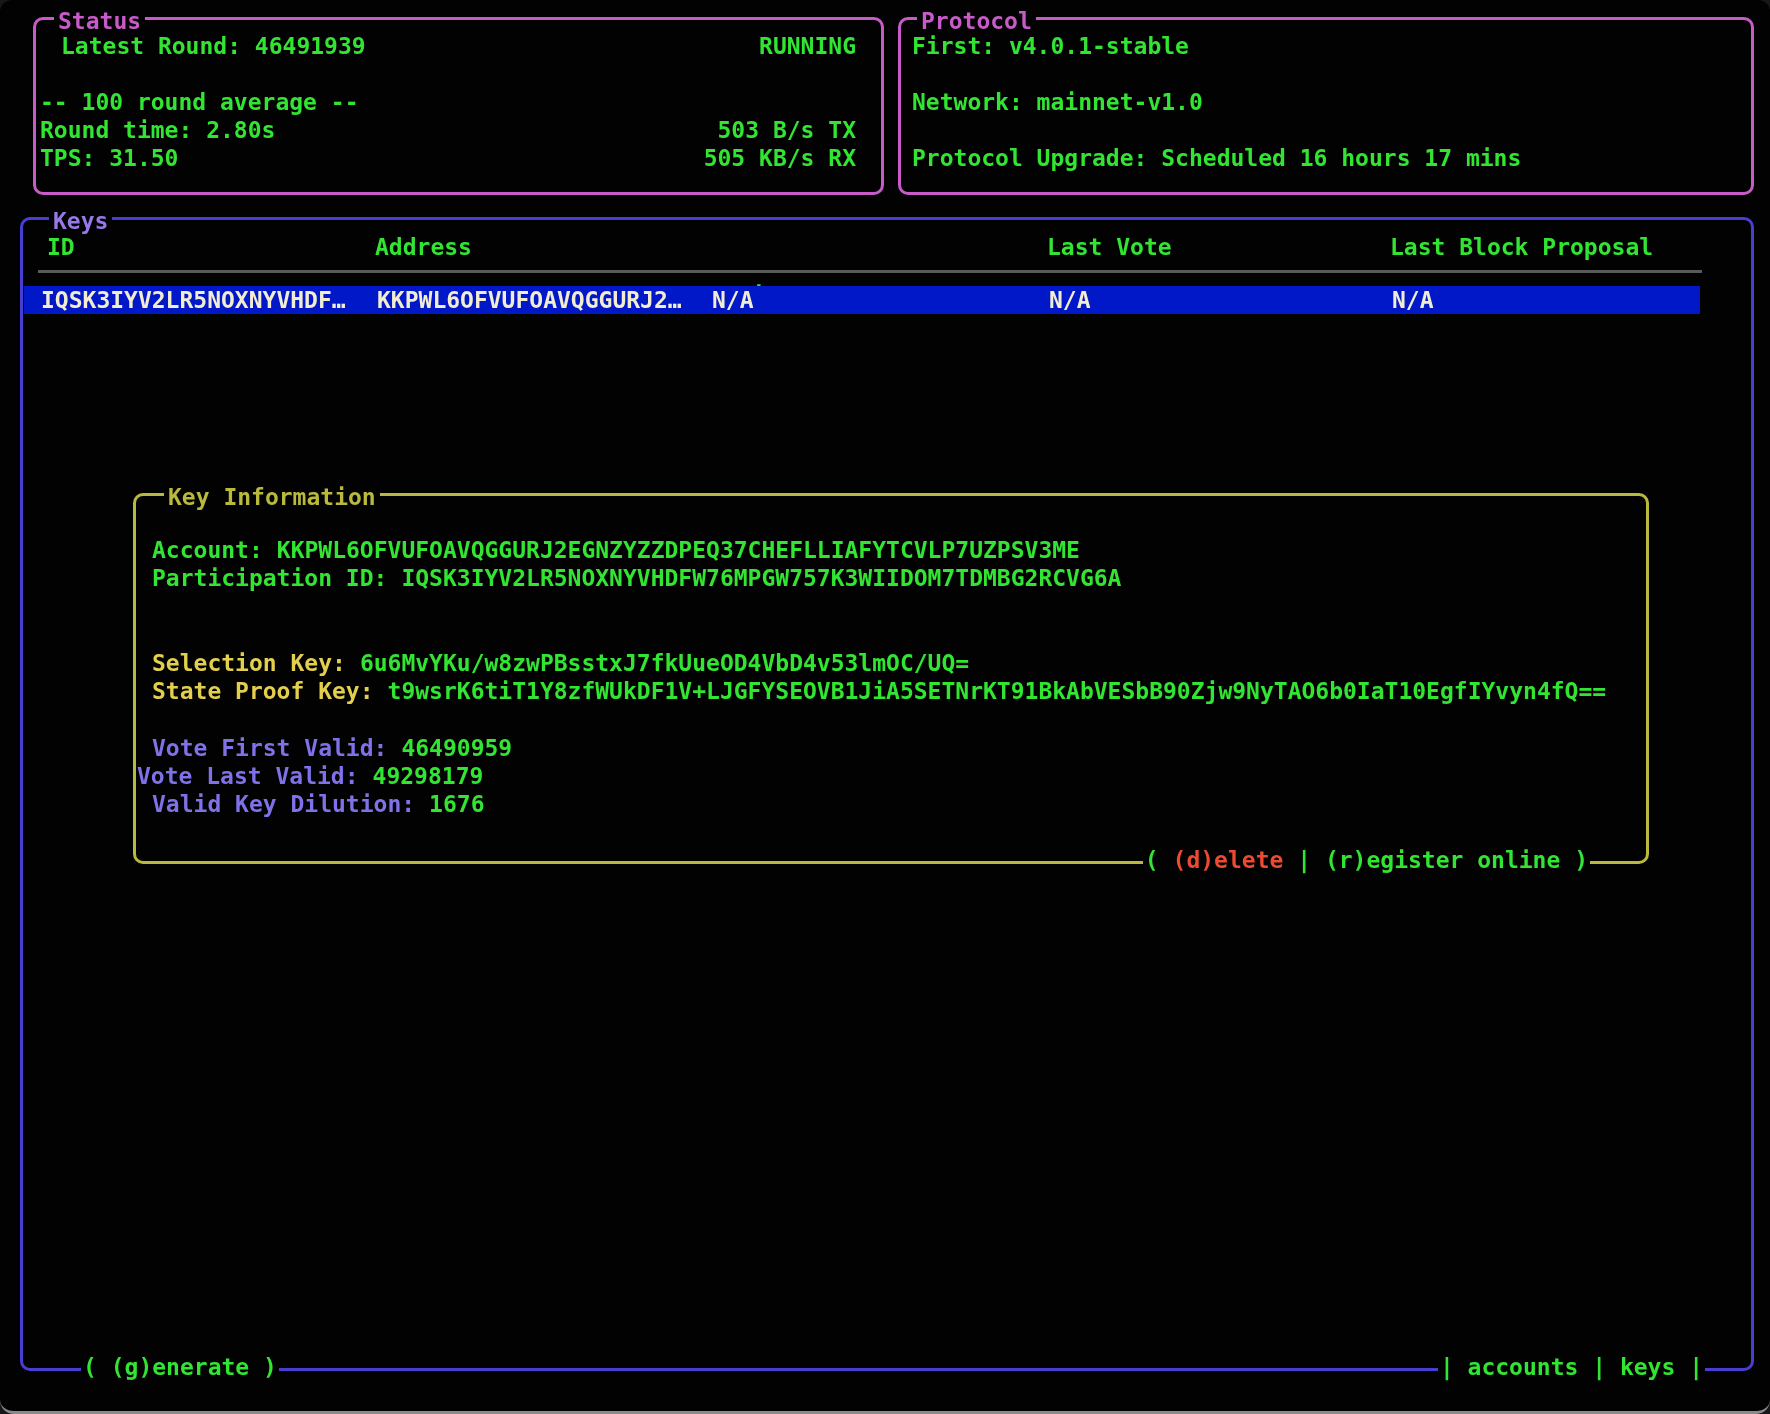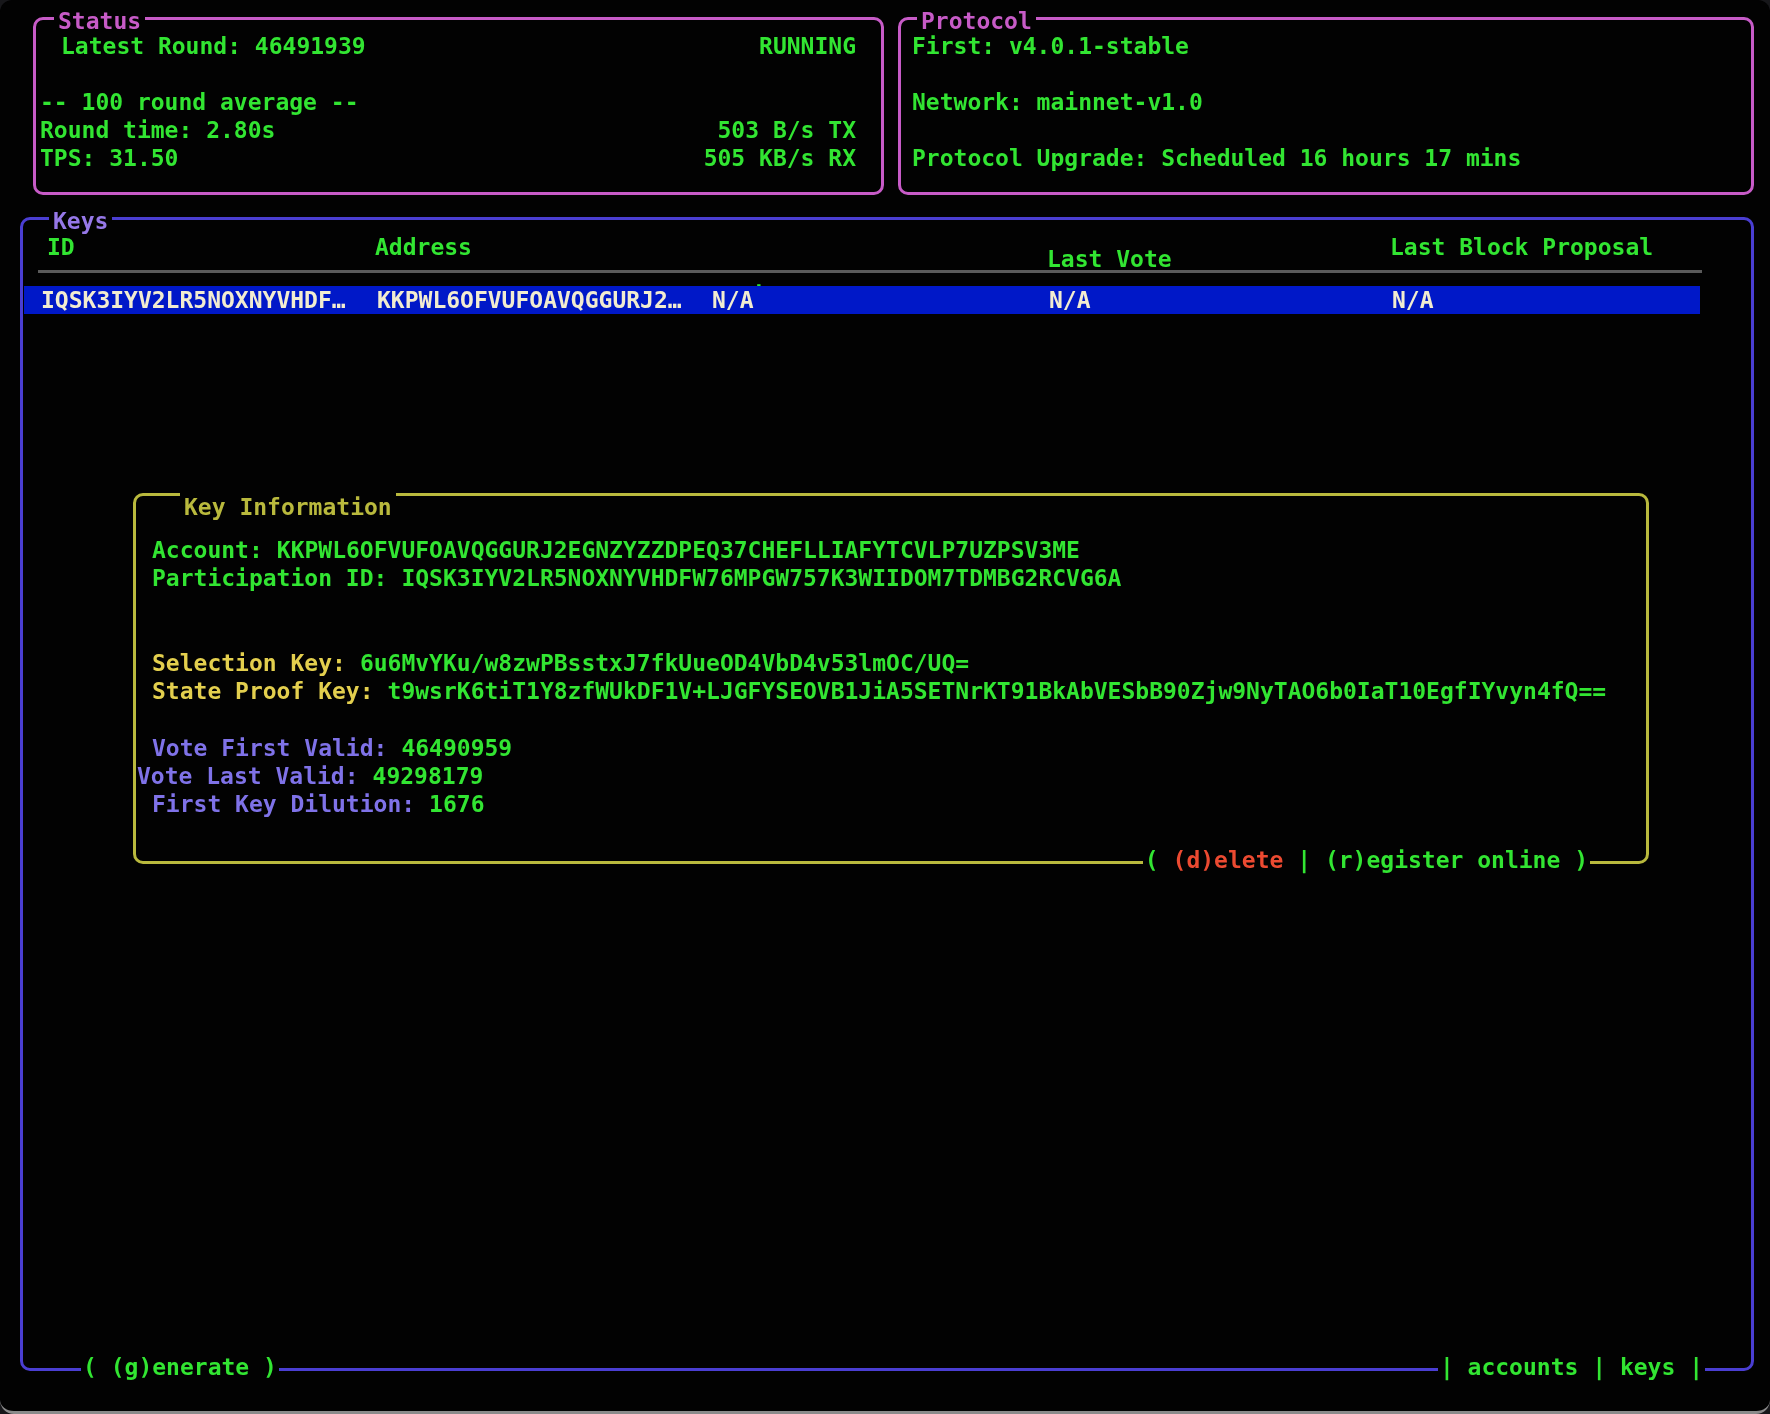--- a/index.html
+++ b/index.html
@@ -86,50 +86,50 @@
     <span class="line green" style="left:11px;top:68px;">Network: mainnet-v1.0</span>
     <span class="line green" style="left:11px;top:124px;">Protocol Upgrade: Scheduled 16 hours 17 mins</span>
   </div>
 
   <div class="box keys-box">
     <span class="box-title violet" style="left:26px;">Keys</span>
 
     <span class="line green" style="left:24px;top:13px;">ID</span>
     <span class="line green" style="left:352px;top:13px;">Address</span>
     <span class="line green" style="left:687px;top:13px;margin-top:48px;">Active</span>
-    <span class="line green" style="left:1024px;top:13px;margin-top:12px;">Last Vote</span>
+    <span class="line green" style="left:1024px;top:13px;">Last Vote</span>
     <span class="line green" style="left:1367px;top:13px;">Last Block Proposal</span>
 
     <div class="separator"></div>
 
     <div class="trow">
       <span class="line cream" style="left:17px;top:0;">IQSK3IYV2LR5NOXNYVHDF…</span>
       <span class="line cream" style="left:353px;top:0;">KKPWL6OFVUFOAVQGGURJ2…</span>
       <span class="line cream" style="left:688px;top:0;">N/A</span>
       <span class="line cream" style="left:1025px;top:0;">N/A</span>
       <span class="line cream" style="left:1368px;top:0;">N/A</span>
     </div>
 
     <div class="box keyinfo-box" style="left:110px;top:273px;">
-      <span class="box-title olive" style="left:44px;margin-top:10px;">Key Information</span>
+      <span class="box-title olive" style="left:28px;">Key Information</span>
 
       <span class="line" style="left:16px;top:40px;"><span class="green">Account:</span><span class="green val">KKPWL6OFVUFOAVQGGURJ2EGNZYZZDPEQ37CHEFLLIAFYTCVLP7UZPSV3ME</span></span>
 
       <span class="line" style="left:16px;top:68px;"><span class="green">Participation ID:</span><span class="green val">IQSK3IYV2LR5NOXNYVHDFW76MPGW757K3WIIDOM7TDMBG2RCVG6A</span></span>
 
 
       <span class="line" style="left:16px;top:153px;"><span class="ylabel">Selection Key:</span><span class="green val">6u6MvYKu/w8zwPBsstxJ7fkUueOD4VbD4v53lmOC/UQ=</span></span>
 
       <span class="line" style="left:16px;top:181px;"><span class="ylabel">State Proof Key:</span><span class="green val">t9wsrK6tiT1Y8zfWUkDF1V+LJGFYSEOVB1JiA5SETNrKT91BkAbVESbB90Zjw9NyTAO6b0IaT10EgfIYvyn4fQ==</span></span>
 
       <span class="line" style="left:16px;top:238px;"><span class="plabel">Vote First Valid:</span><span class="green val">46490959</span></span>
 
       <span class="line" style="left:1px;top:266px;"><span class="plabel">Vote Last Valid:</span><span class="green val">49298179</span></span>
 
-      <span class="line" style="left:16px;top:294px;"><span class="plabel">First Key Dilution:</span><span class="green val">1676</span></span>
+      <span class="line" style="left:16px;top:294px;"><span class="plabel">Valid Key Dilution:</span><span class="green val">1676</span></span>
 
       <span class="box-control" style="right:56px;"><span class="green">( </span><span class="red" style="cursor:pointer;">(d)elete</span><span class="green"> | </span><span class="green" style="cursor:pointer;">(r)egister online )</span></span>
     </div>
 
     <span class="box-control" style="left:58px;"><span class="green">( </span><span class="green" style="cursor:pointer;">(g)enerate</span><span class="green"> )</span></span>
 
     <span class="box-control" style="right:46px;"><span class="green">| </span><span class="green" style="cursor:pointer;">accounts</span><span class="green"> | </span><span class="green" style="cursor:pointer;">keys</span><span class="green"> |</span></span>
   </div>
 
 </div>

